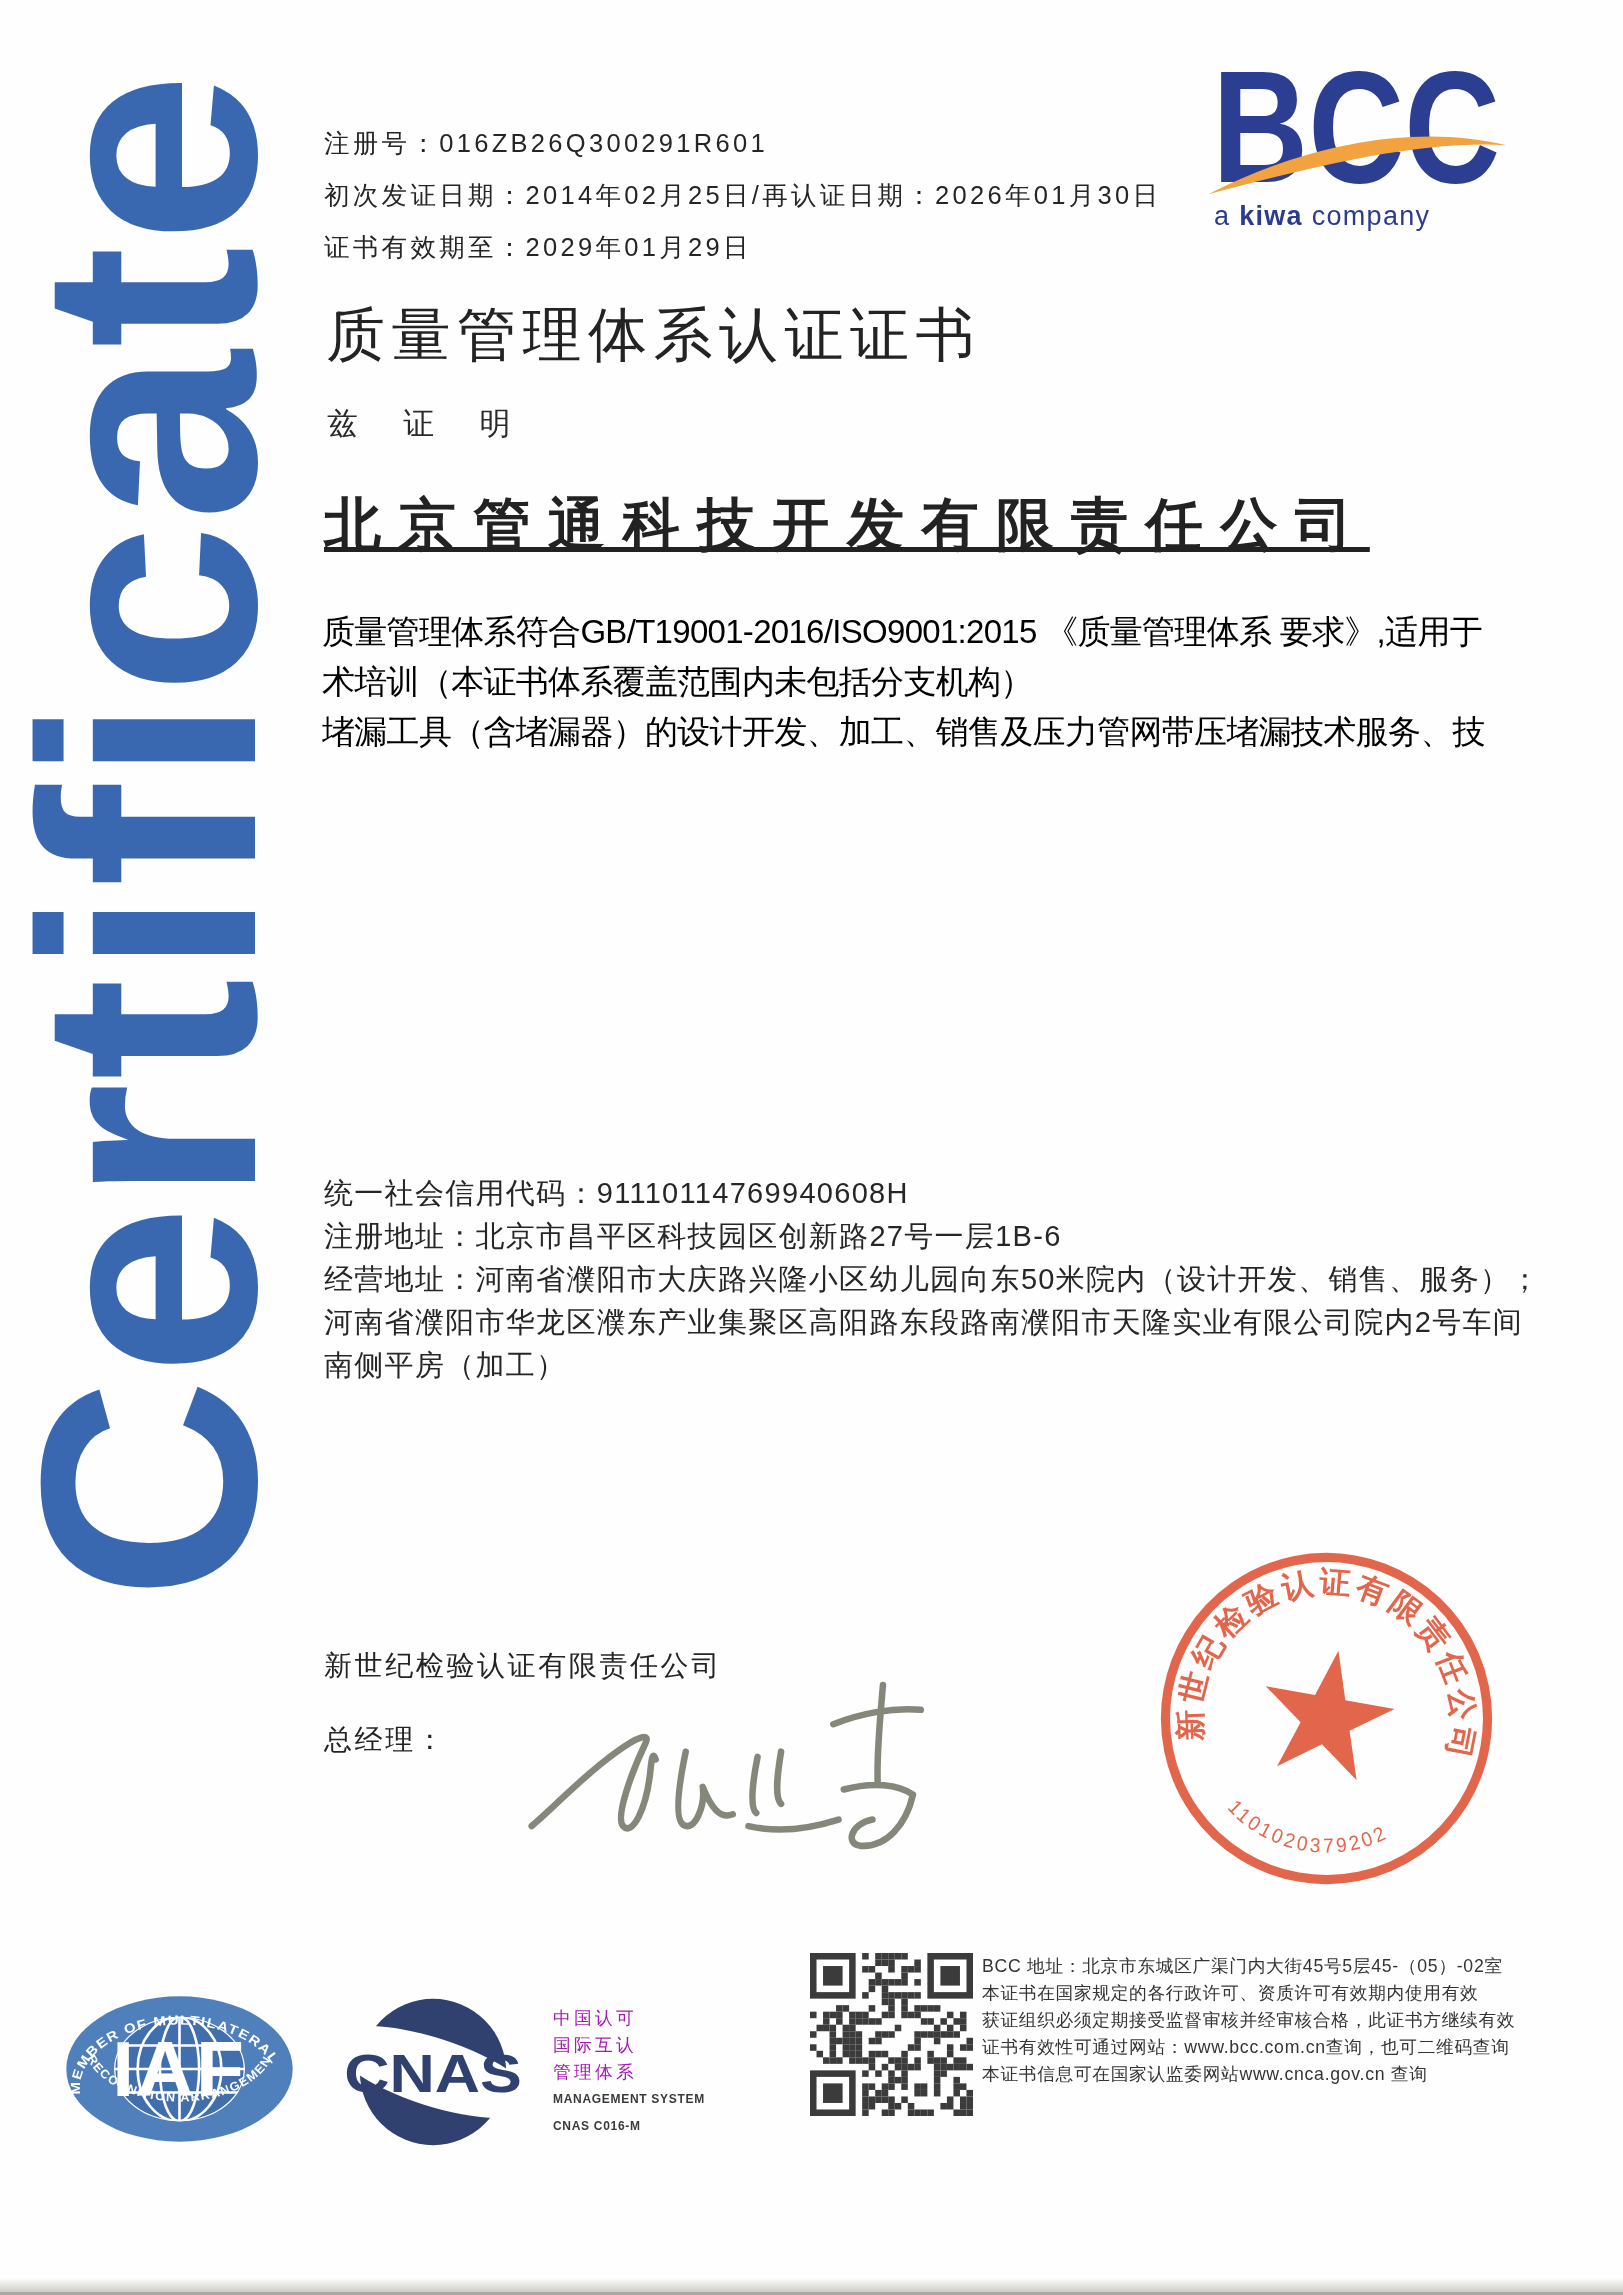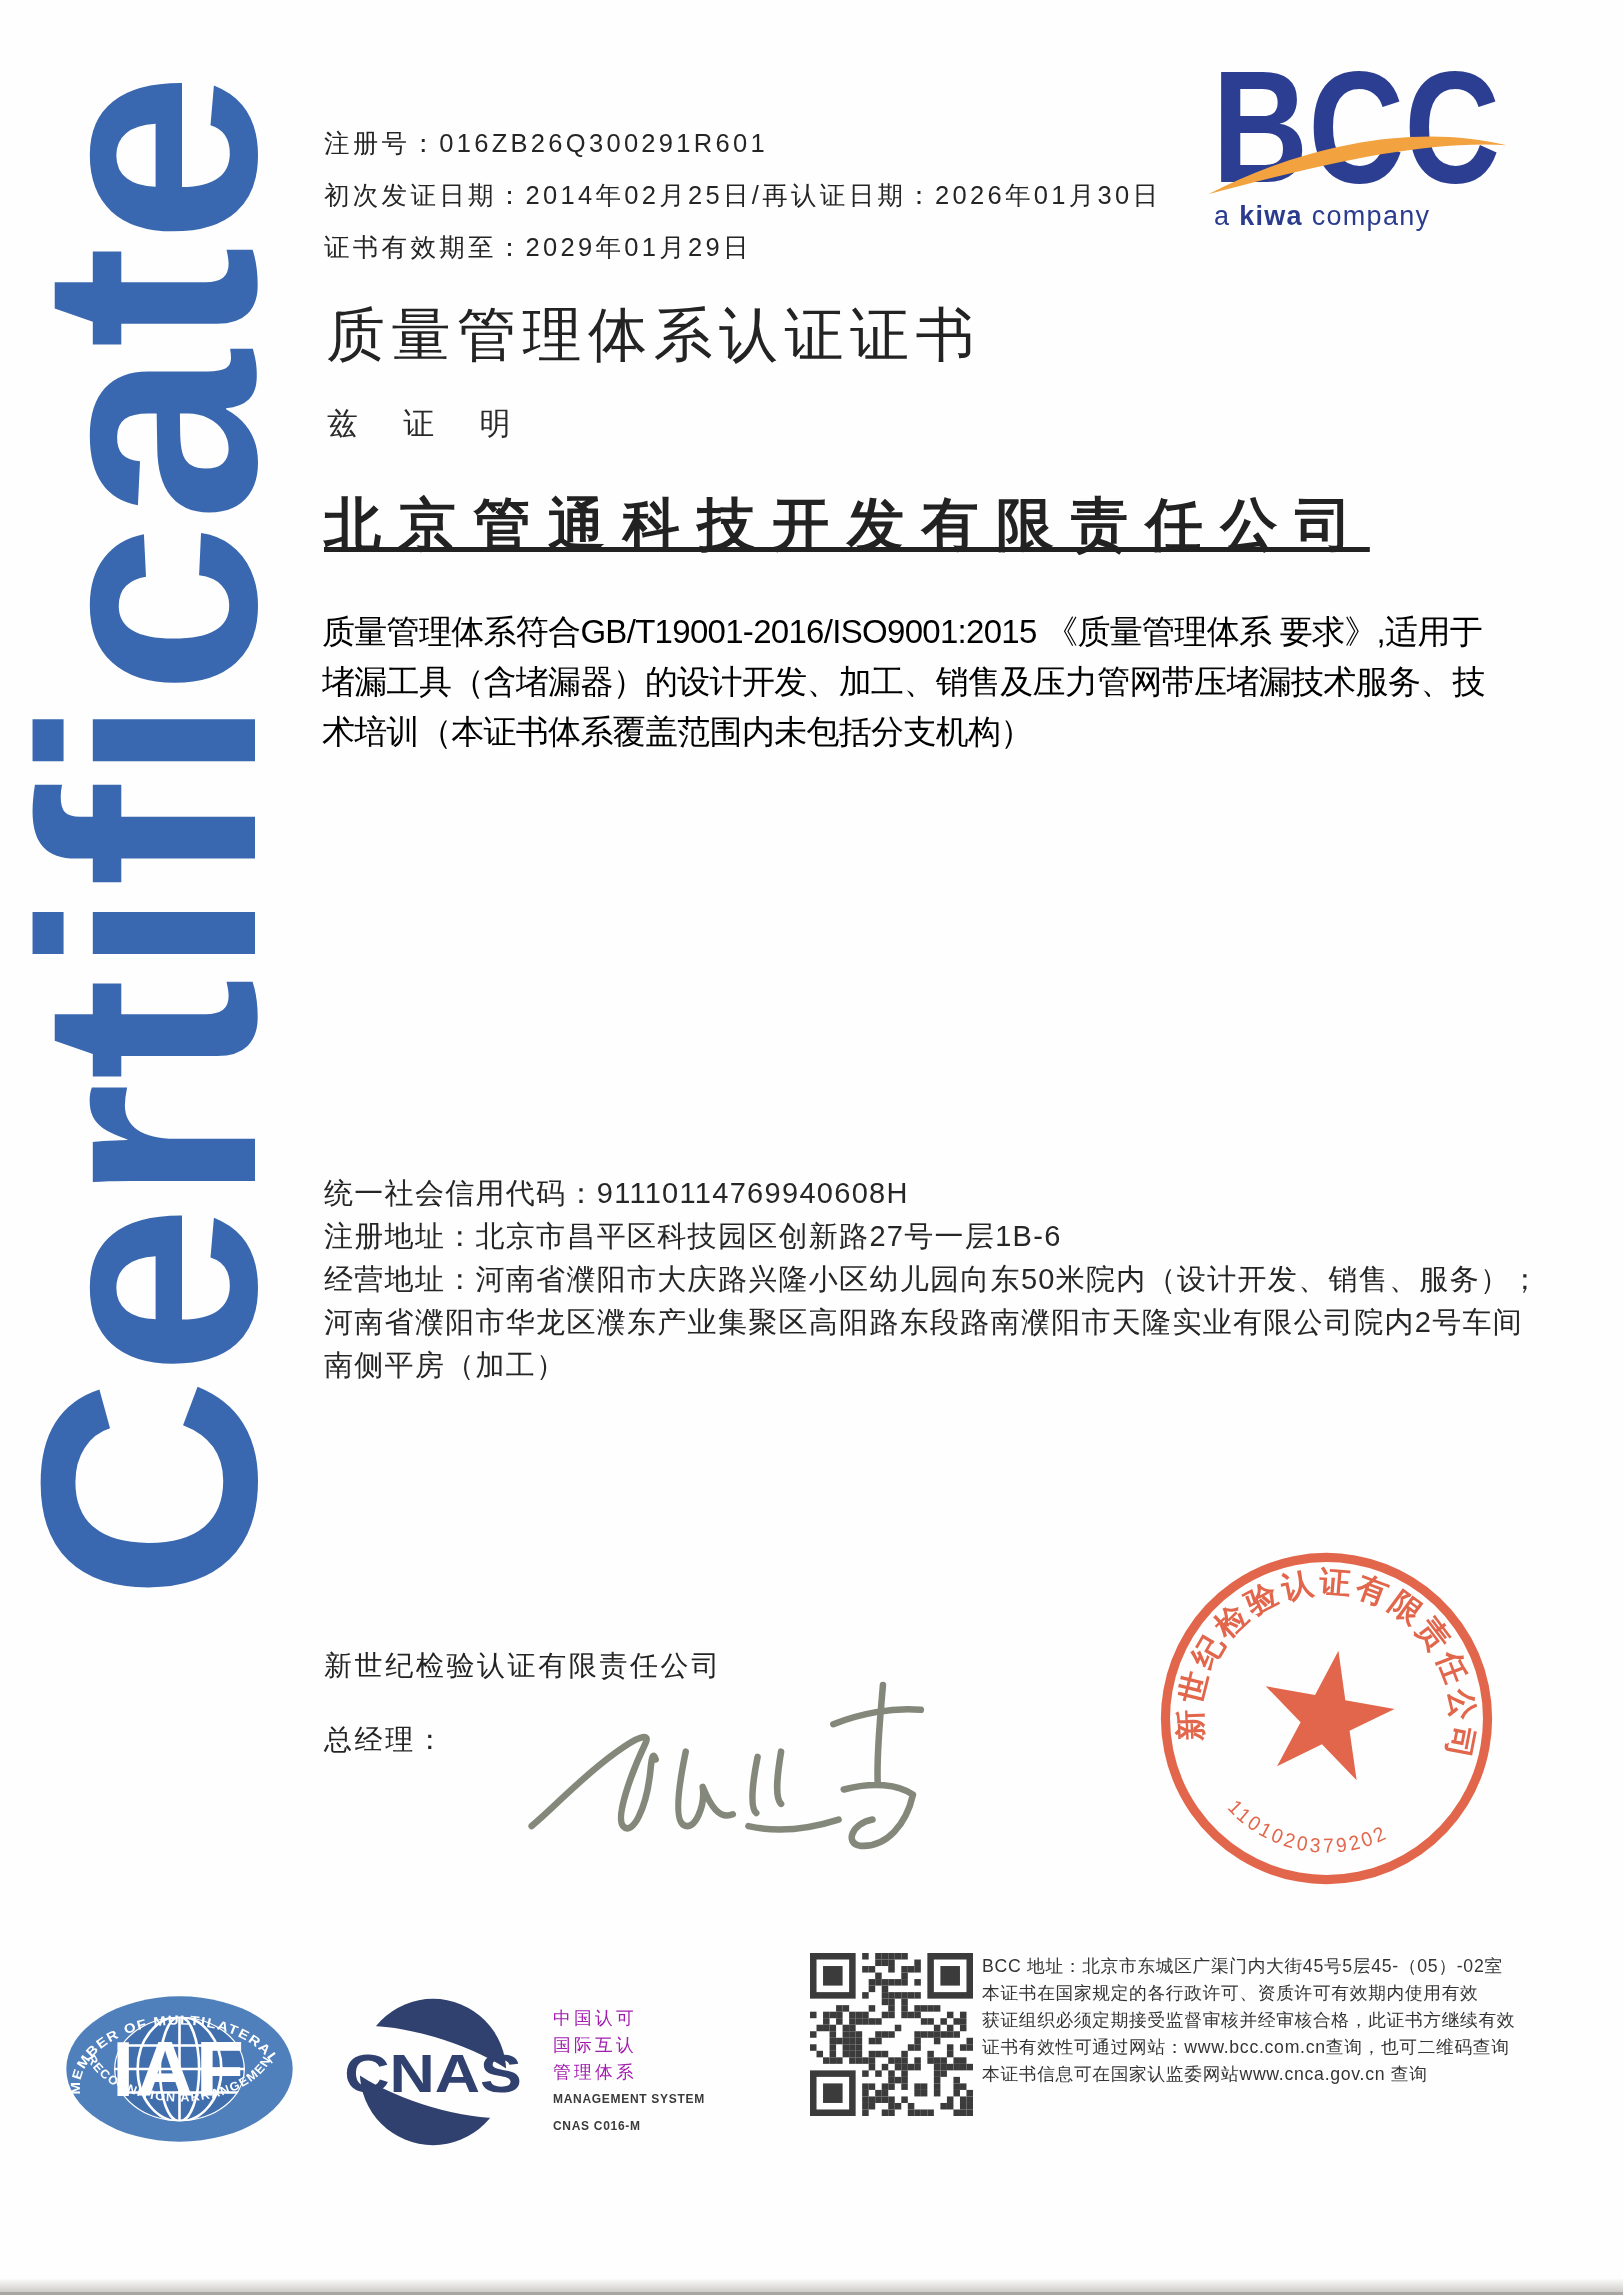--- a/index.html
+++ b/index.html
@@ -59,22 +59,22 @@
   <div class="abs meta-line" style="top:126px">注册号：016ZB26Q300291R601</div>
   <div class="abs meta-line" style="top:178px">初次发证日期：2014年02月25日/再认证日期：2026年01月30日</div>
   <div class="abs meta-line" style="top:230px">证书有效期至：2029年01月29日</div>
 
   <div class="abs doc-title">质量管理体系认证证书</div>
   <div class="abs hereby">兹 证 明</div>
   <div class="abs company-name">北京管通科技开发有限责任公司</div>
 
   <div class="abs scope">
     <div>质量管理体系符合GB/T19001-2016/ISO9001:2015 《质量管理体系 要求》,适用于</div>
+    <div>术培训（本证书体系覆盖范围内未包括分支机构）</div>
     <div>堵漏工具（含堵漏器）的设计开发、加工、销售及压力管网带压堵漏技术服务、技</div>
-    <div>术培训（本证书体系覆盖范围内未包括分支机构）</div>
   </div>
 
   <div class="abs details">
     <div>统一社会信用代码：91110114769940608H</div>
     <div>注册地址：北京市昌平区科技园区创新路27号一层1B-6</div>
     <div>经营地址：河南省濮阳市大庆路兴隆小区幼儿园向东50米院内（设计开发、销售、服务）；</div>
     <div>河南省濮阳市华龙区濮东产业集聚区高阳路东段路南濮阳市天隆实业有限公司院内2号车间</div>
     <div>南侧平房（加工）</div>
   </div>
 

